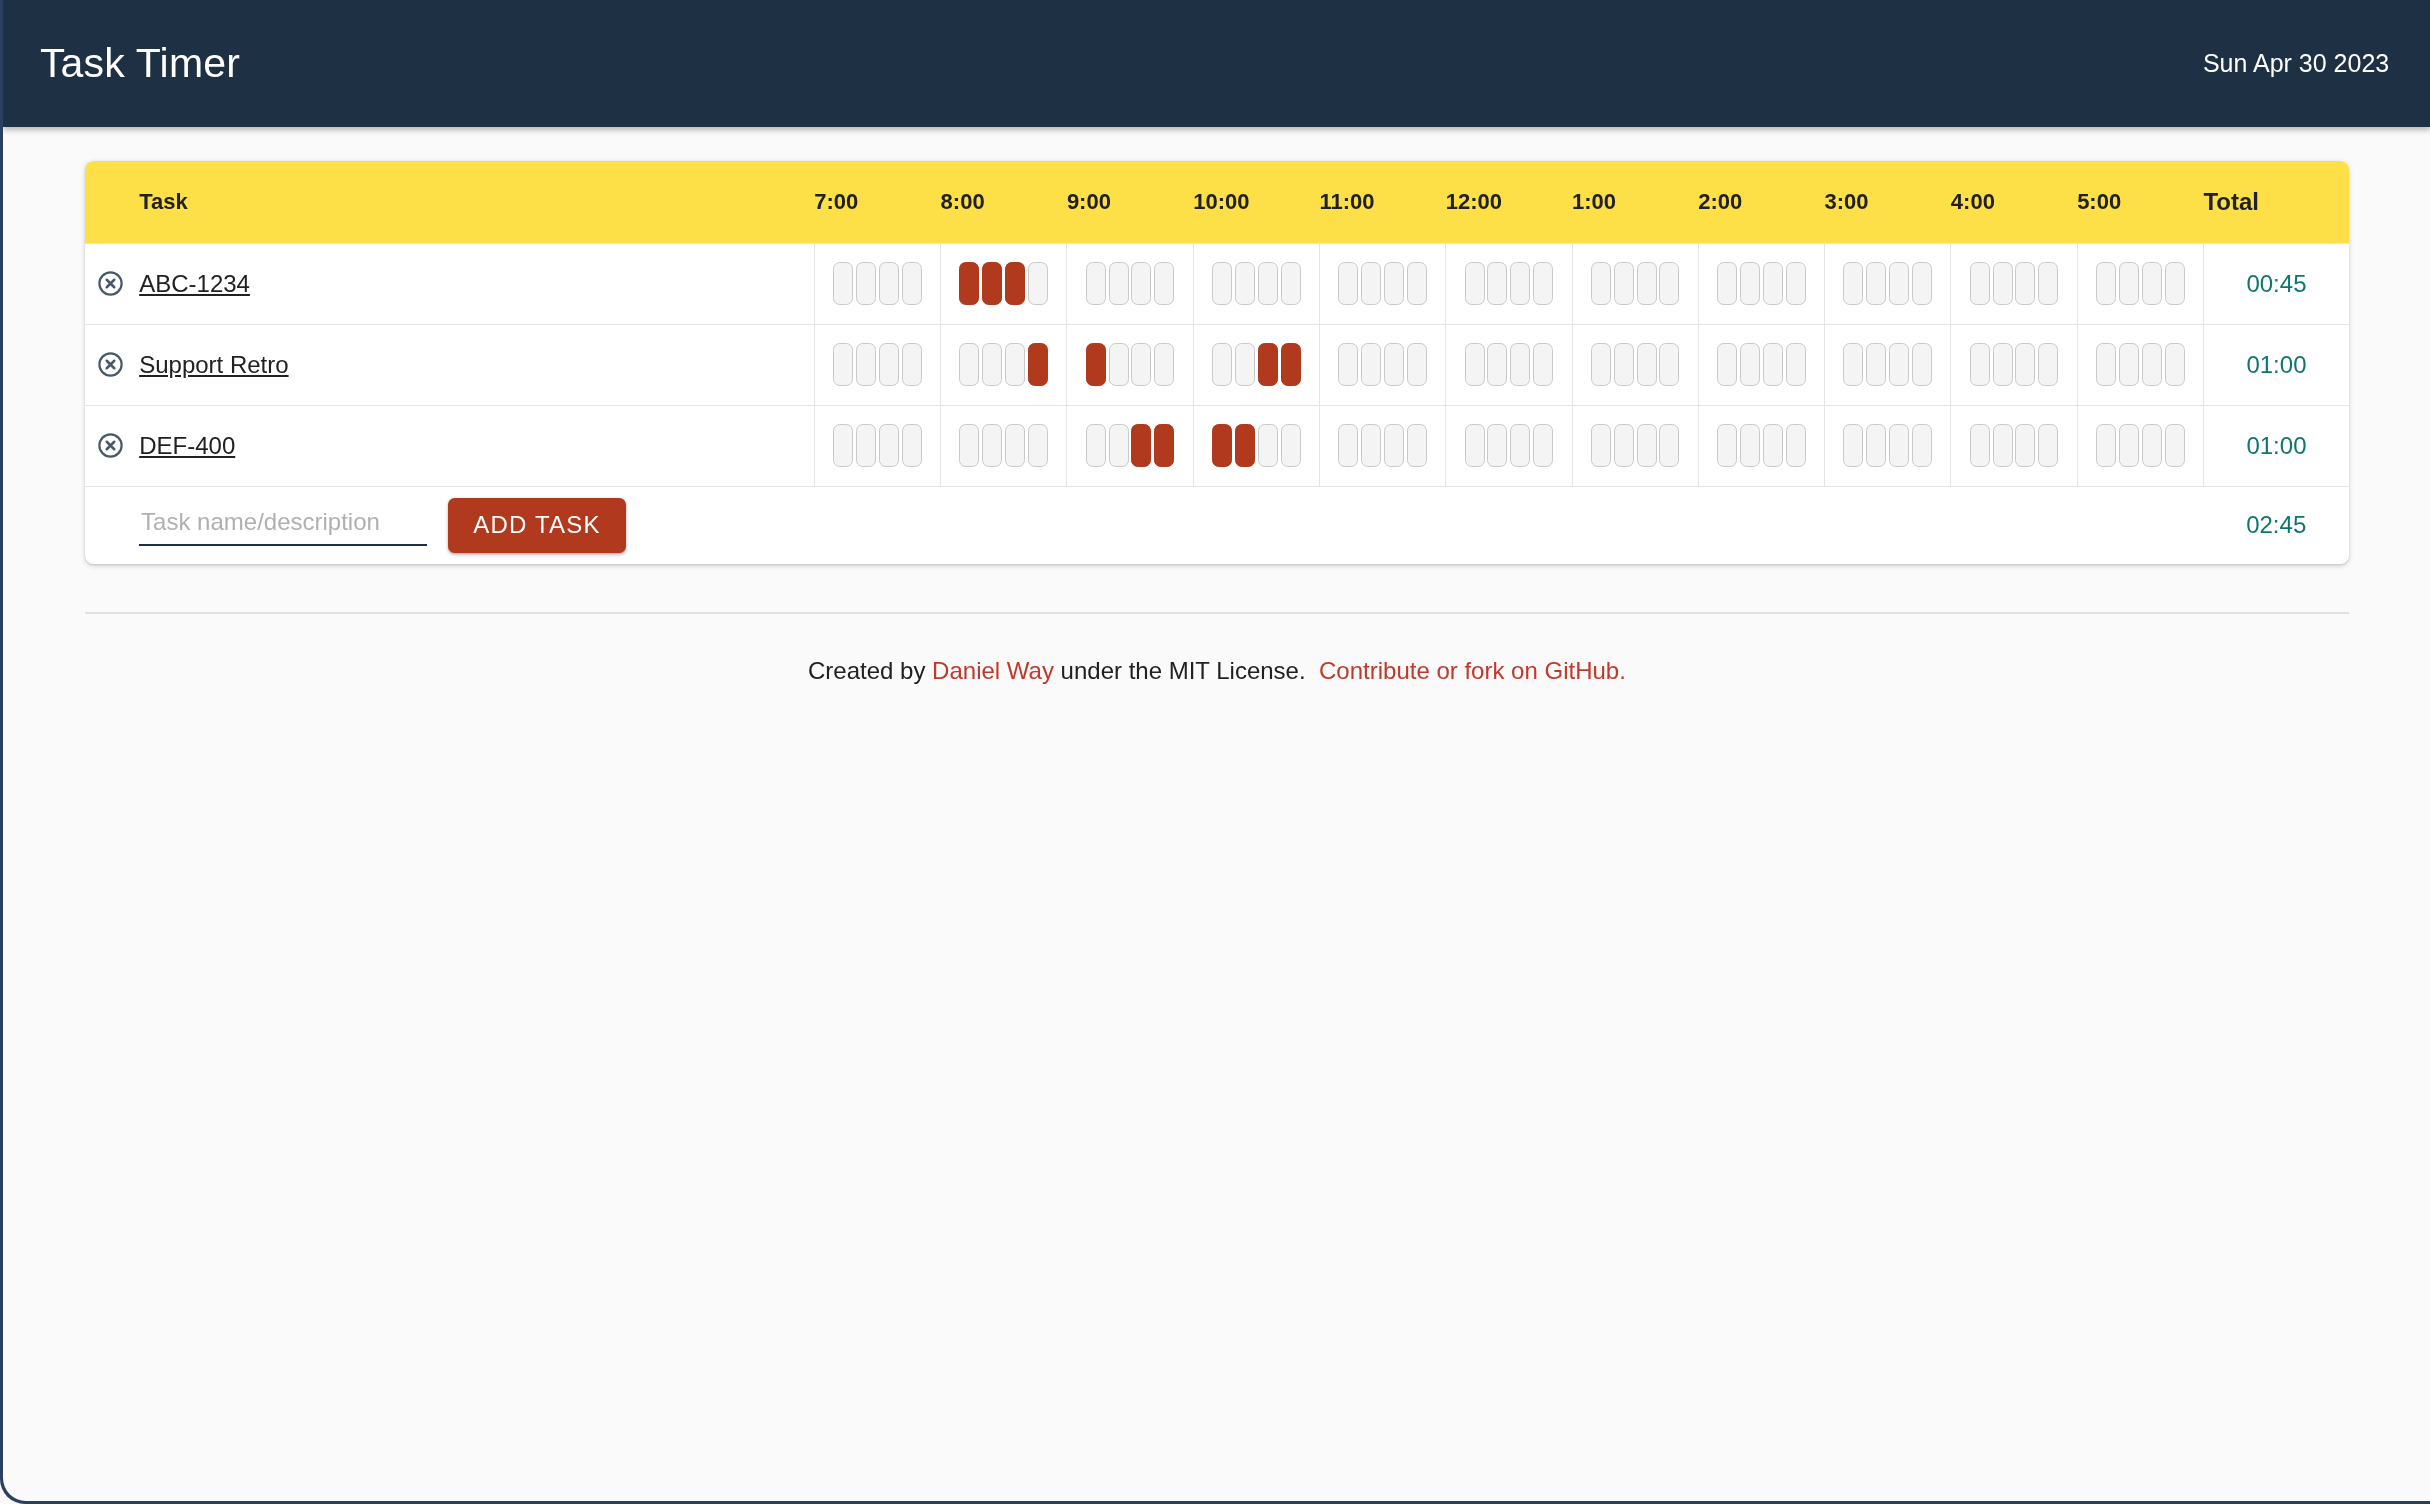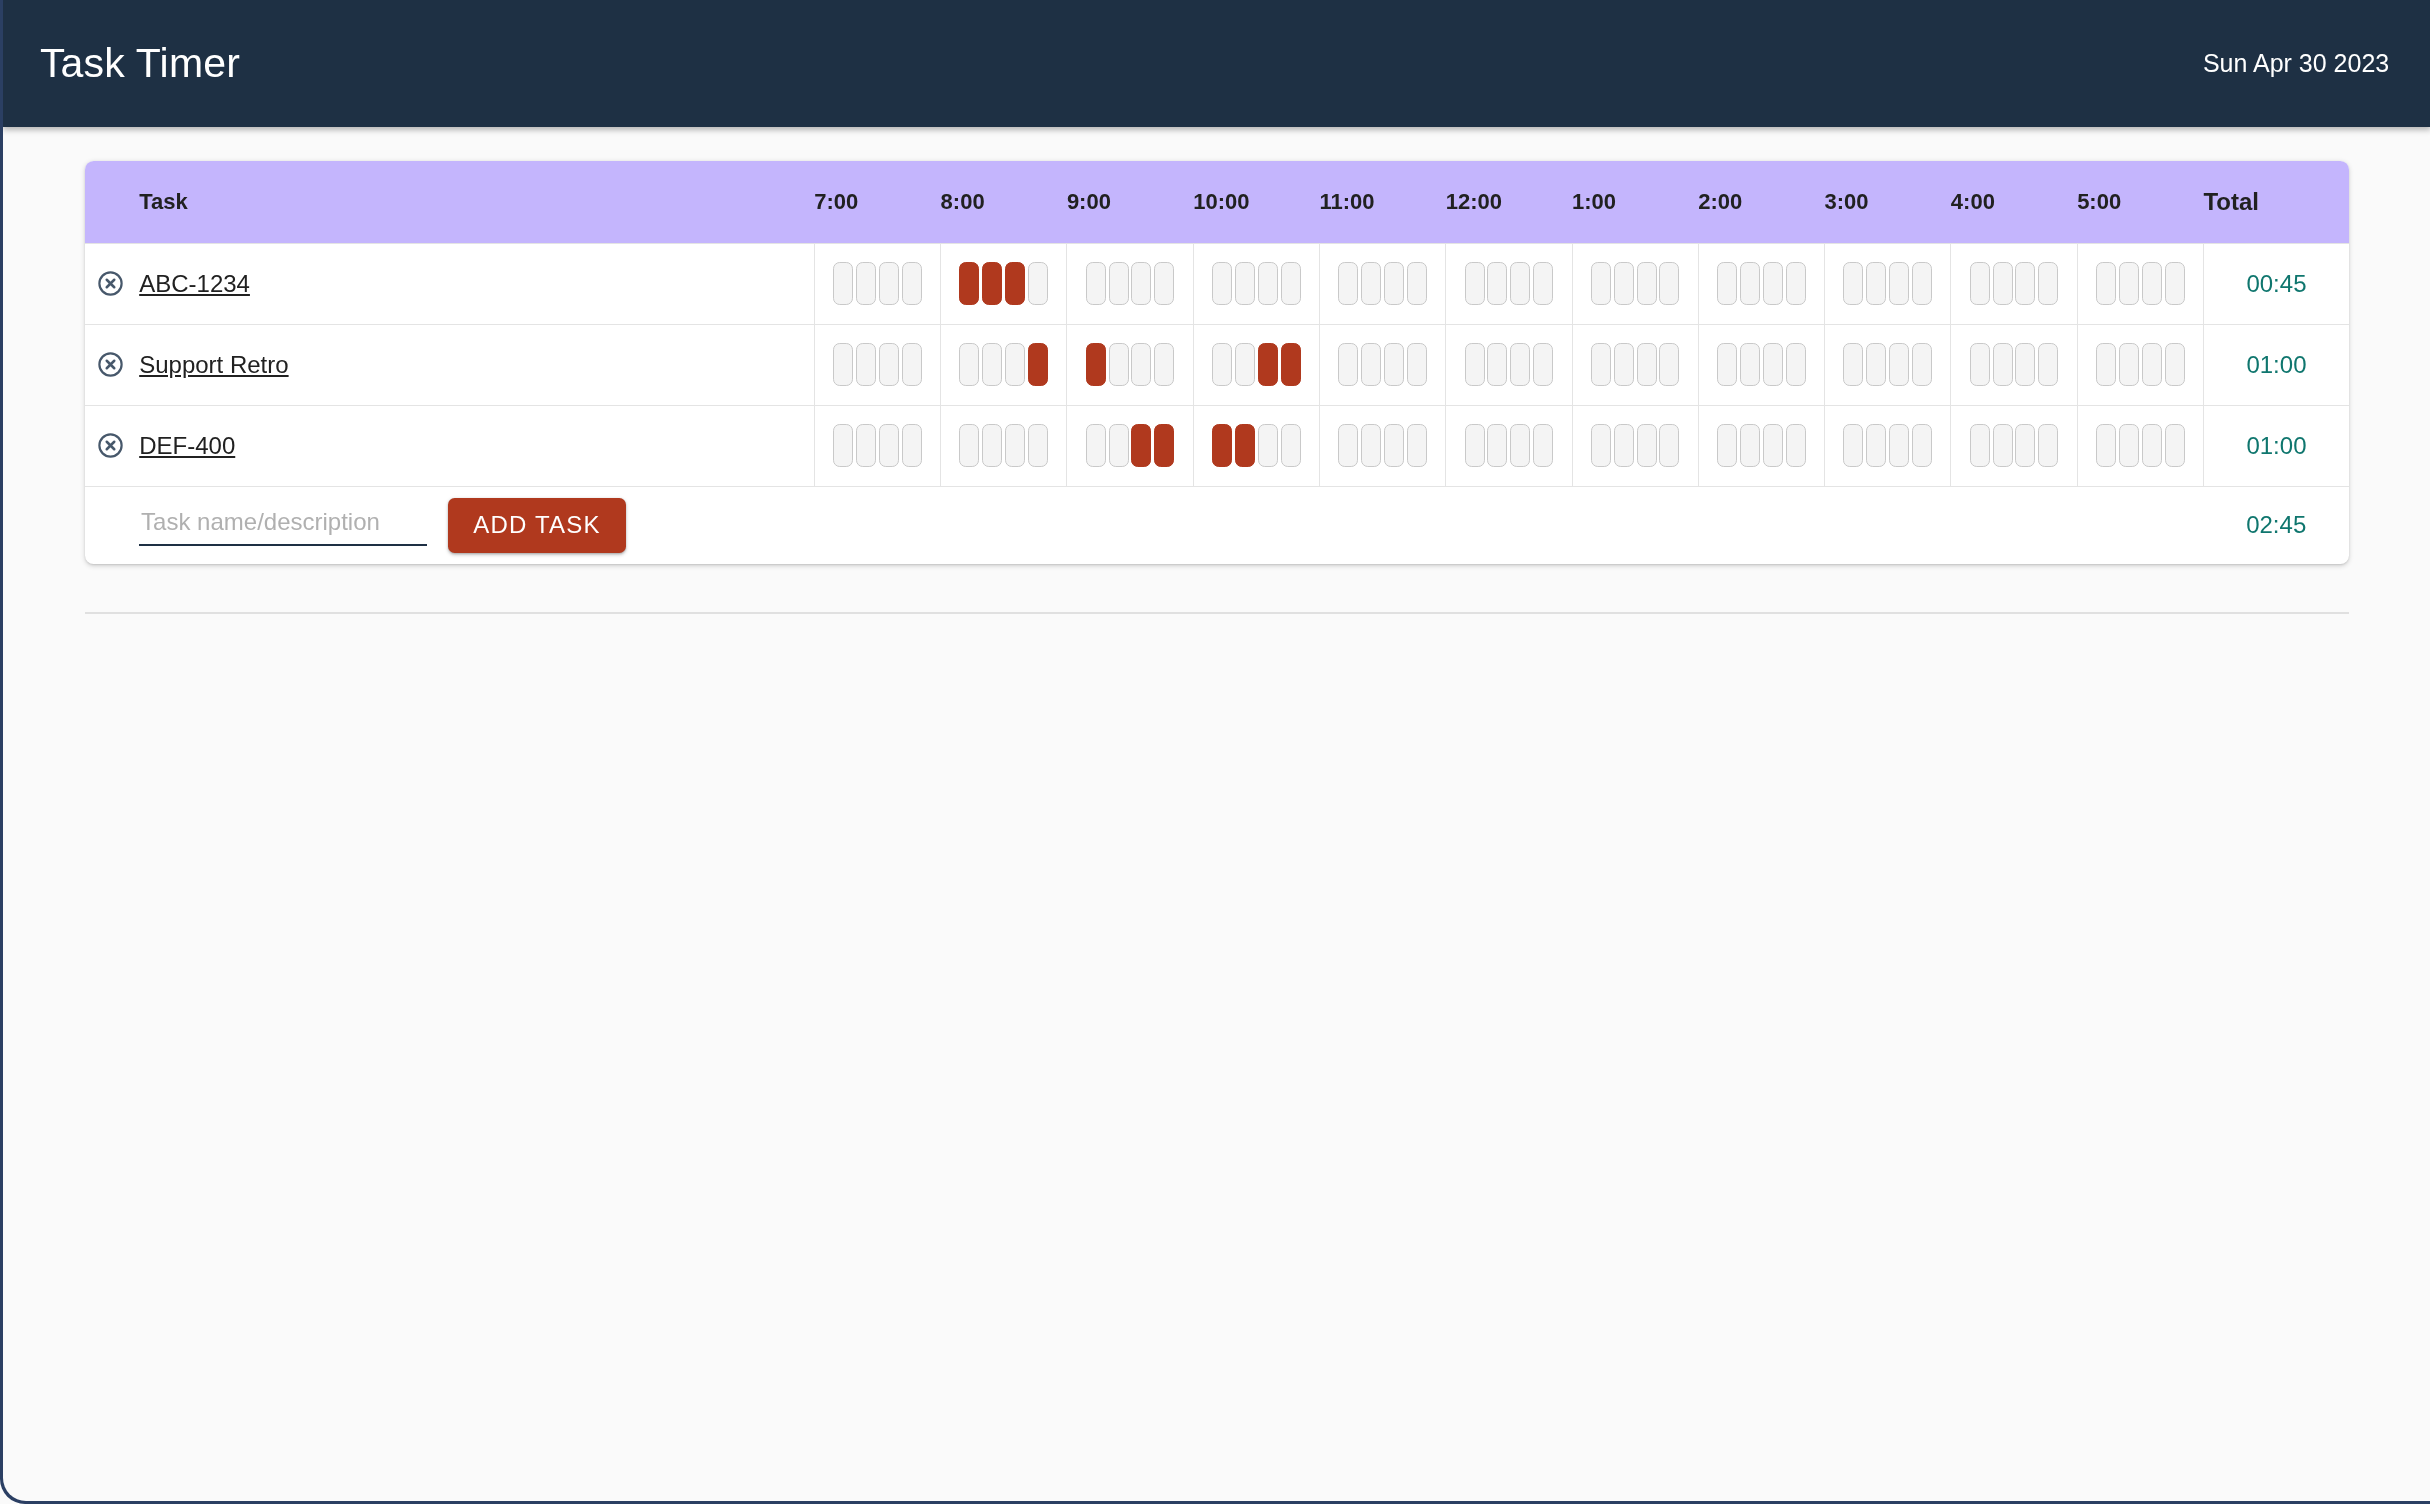--- a/index.html
+++ b/index.html
@@ -87,21 +87,21 @@
   table.timesheet col.c-hour  { width: 125px; }
   table.timesheet col.c-total { width: 144px; }
 
   thead th {
     font-size: 22px;
     font-weight: bold;
     color: #212121;
     height: 82px;
     padding: 0;
     vertical-align: middle;
-    background: #c4b5fd;
+    background: #fde047;
   }
   th.th-task   { text-align: left; padding-left: 3.8px; }
   th.th-hour   { text-align: left; }
   th.th-total  { text-align: left; font-size: 24px; }
 
   tbody tr { border-top: 1px solid #e4e4e4; }
   tbody td {
     height: 81px;
     padding: 0;
     vertical-align: middle;
@@ -561,16 +561,19 @@
                 </div>
               </td>
               <td class="td-total">02:45</td>
             </tr>
           </tbody>
       </table>
     </section>
 
     <div id="footer-divider"></div>
 
+    <div id="footer-text">
+      <span>Created by </span><a href="#">Daniel Way</a><span> under the MIT License.</span><span class="footer-gap"></span><a href="#">Contribute or fork on GitHub.</a>
+    </div>
 
   </main>
 </div>
 
 
 </body></html>

